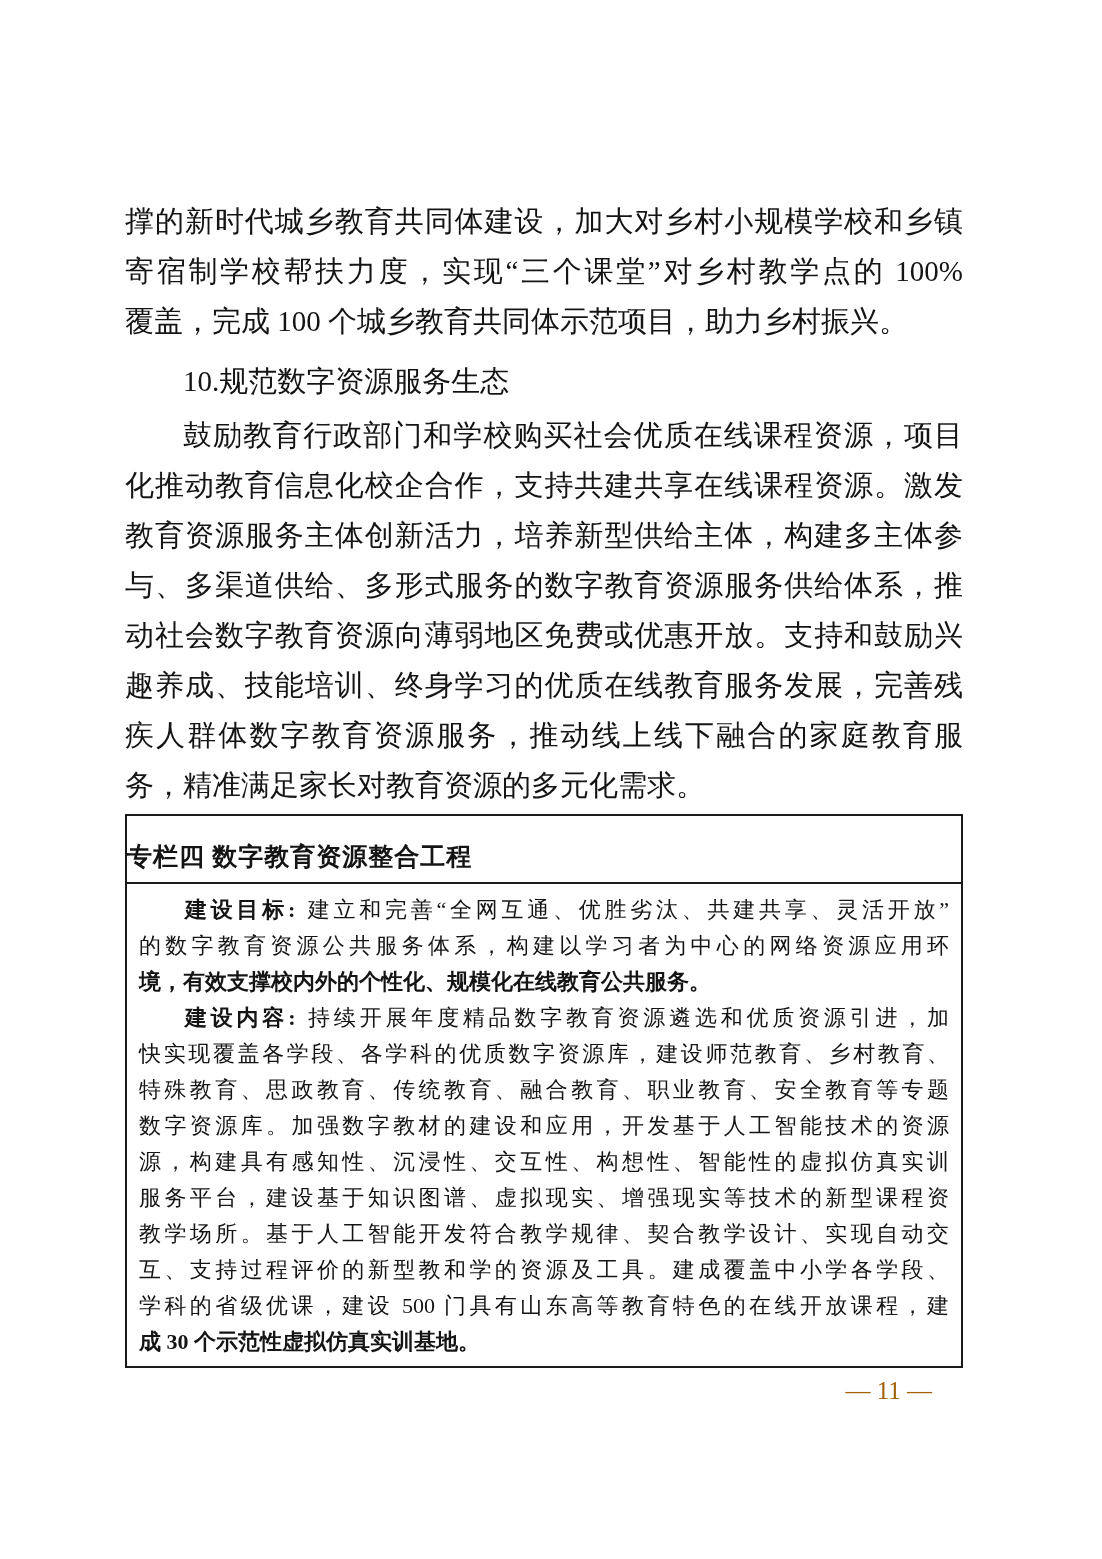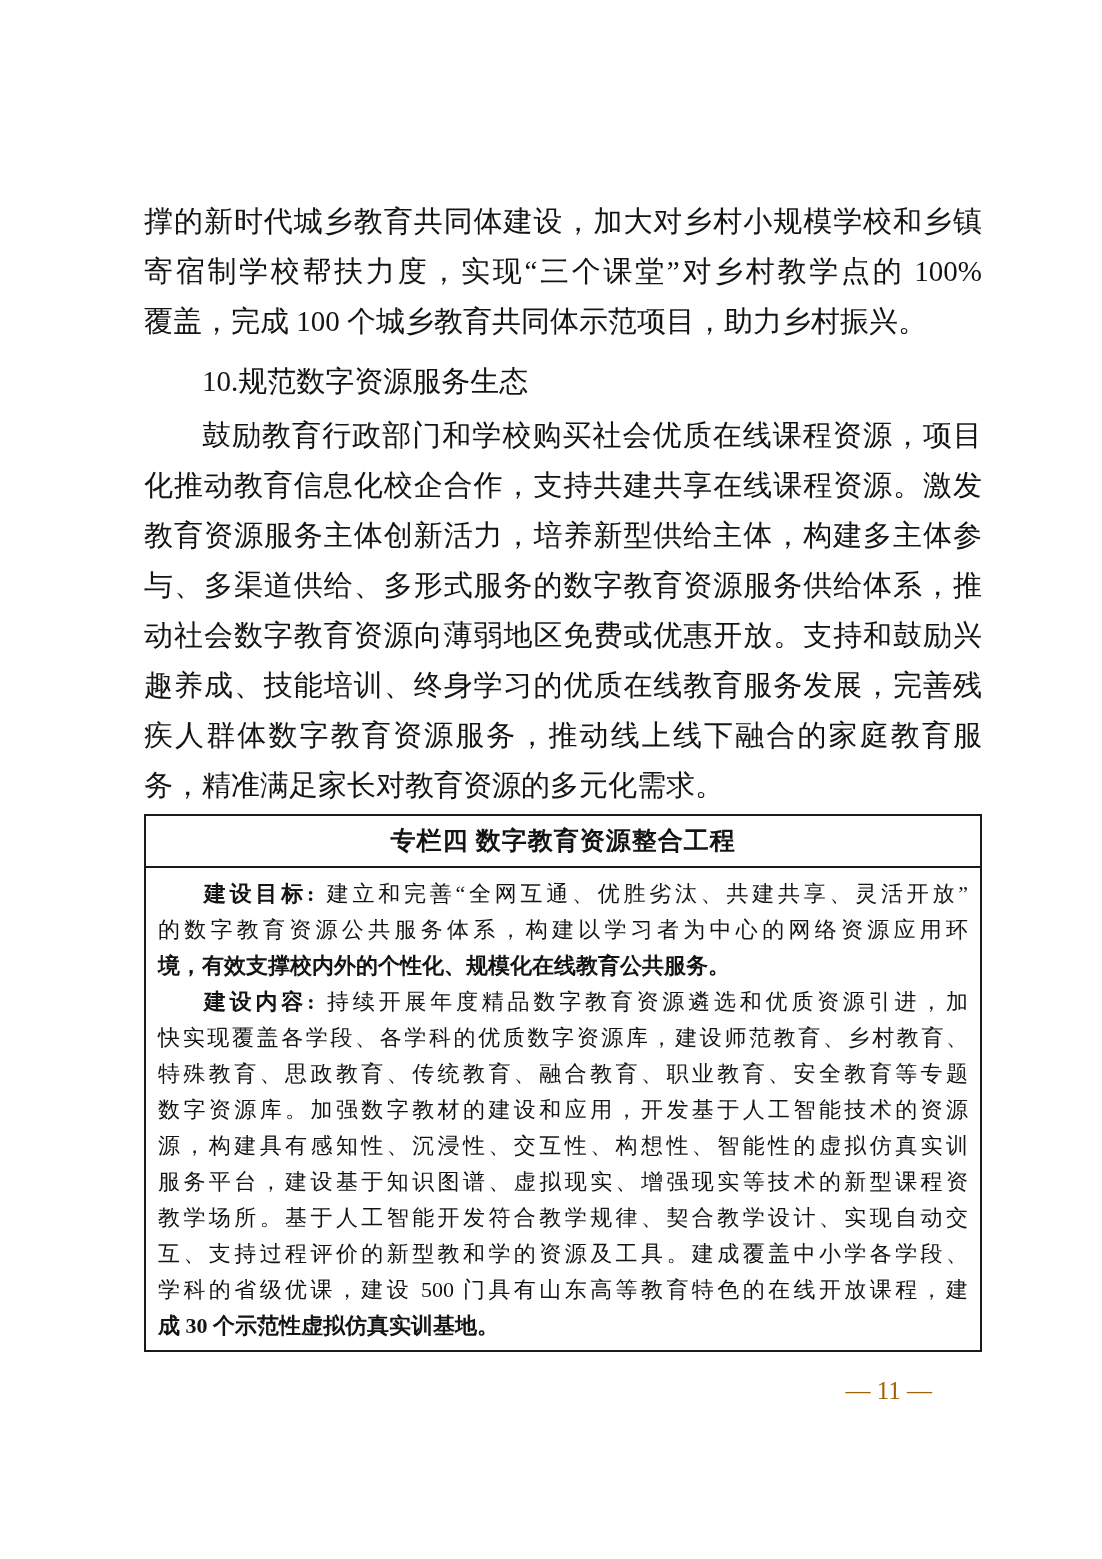--- a/index.html
+++ b/index.html
@@ -8,21 +8,21 @@
     width: 1102px;
     height: 1559px;
     margin: 0 auto;
     background: #ffffff;
     color: #141414;
     font-family: "Liberation Serif", "DejaVu Serif", serif;
     overflow: hidden;
   }
   .content {
     position: absolute;
-    left: 144px;
+    left: 125px;
     top: 196px;
     width: 838px;
   }
   .main-line {
     font-size: 29px;
     line-height: 50px;
     text-align: justify;
     text-align-last: justify;
     white-space: normal;
   }
@@ -39,24 +39,23 @@
     text-align: right;
     text-align-last: left;
   }
   .box {
     margin-top: 4px;
     border: 2px solid #1a1a1a;
     background: #ffffff;
   }
   .box-header {
     border-bottom: 2px solid #1a1a1a;
-    text-align: center;
     font-weight: bold;
     font-size: 25px;
-    padding: 8px 0 9px 0;
+    padding: 24px 0 9px 0;
     letter-spacing: 1px;
   }
   .box-body {
     padding: 8px 12px 6px 12px;
   }
   .box-line {
     font-size: 22px;
     line-height: 36px;
     text-align: justify;
     text-align-last: justify;

